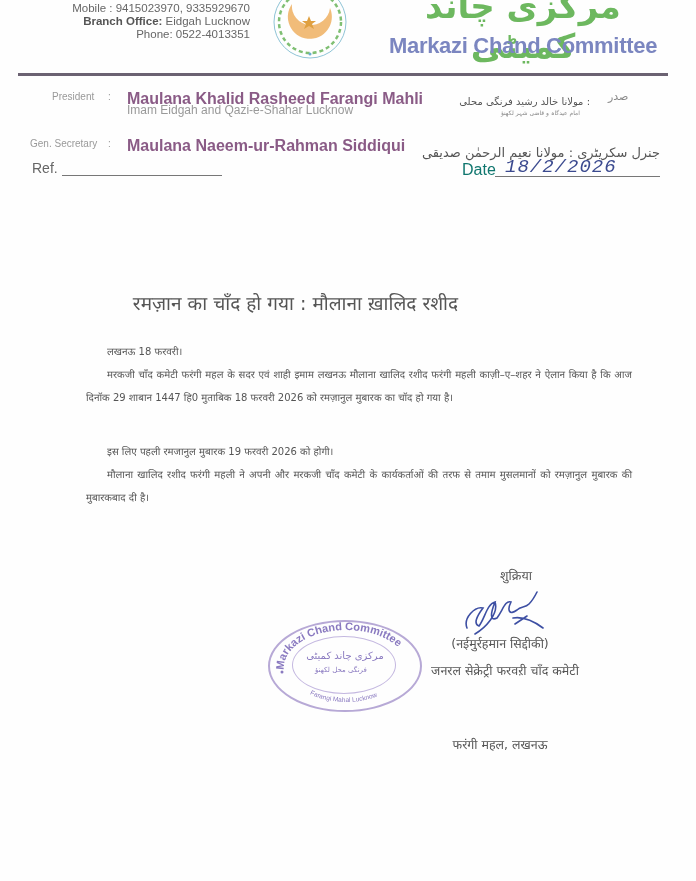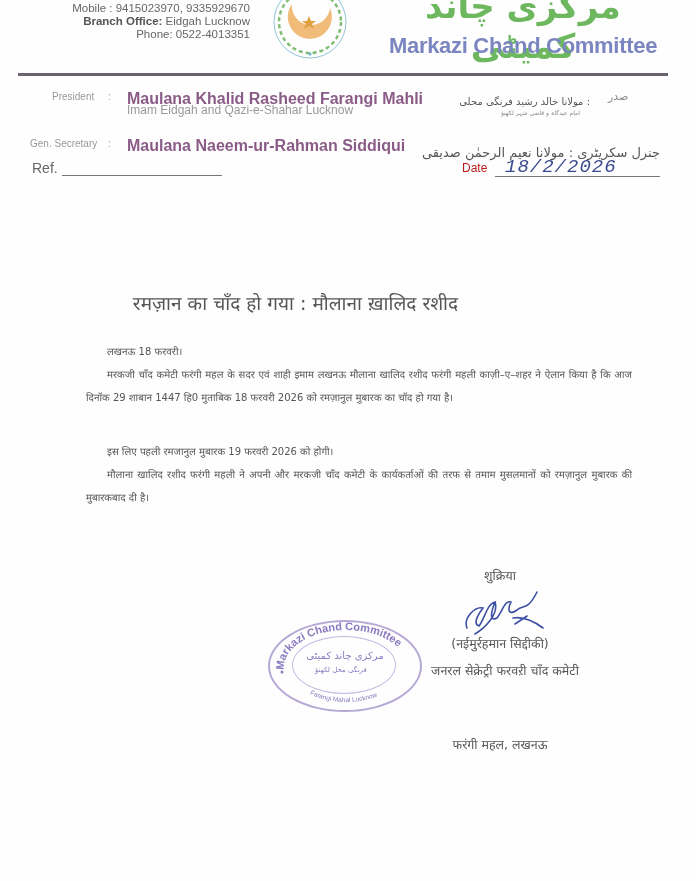--- a/index.html
+++ b/index.html
@@ -62,21 +62,21 @@
 <div class="abs name" style="left:127px;top:137px;">Maulana Naeem-ur-Rahman Siddiqui</div>
 
 <div class="abs" style="left:32px;top:160px;font-size:14px;color:#666;">Ref.</div>
 <div class="abs line" style="left:62px;top:175px;width:160px;"></div>
 
 <div class="abs urdu" style="left:608px;top:90px;font-size:11px;color:#888;">صدر</div>
 <div class="abs urdu" style="left:420px;top:96px;width:170px;text-align:right;font-size:10px;">: مولانا خالد رشید فرنگی محلی</div>
 <div class="abs urdu" style="left:470px;top:109px;width:110px;text-align:right;font-size:6px;color:#888;">امام عیدگاہ و قاضی شہر لکھنؤ</div>
 <div class="abs urdu" style="left:420px;top:125px;width:240px;text-align:right;font-size:13px;margin-top:20px;">جنرل سکریٹری : مولانا نعیم الرحمٰن صدیقی</div>
 
-<div class="abs" style="left:462px;top:161px;font-size:12px;color:#b91c1c;">Date</div>
+<div class="abs" style="left:462px;top:161px;font-size:16px;color:#0f766e;">Date</div>
 <div class="abs line" style="left:495px;top:176px;width:165px;"></div>
 <div class="abs hand" style="left:505px;top:156px;font-size:19px;letter-spacing:1px;">18/2/2026</div>
 
 <div class="abs headline">रमज़ान का चाँद हो गया : मौलाना ख़ालिद रशीद</div>
 
 <div class="abs para indent" style="top:341px;">लखनऊ 18 फरवरी।</div>
 <div class="abs para indent" style="top:364px;">मरकजी चाँद कमेटी फरंगी महल के सदर एवं शाही इमाम लखनऊ मौलाना खालिद रशीद फरंगी महली काज़ी–ए–शहर ने ऐलान किया है कि आज दिनॉक 29 शाबान 1447 हि0 मुताबिक 18 फरवरी 2026 को रमज़ानुल मुबारक का चॉद हो गया है।</div>
 <div class="abs para indent" style="top:441px;">इस लिए पहली रमजानुल मुबारक 19 फरवरी 2026 को होगी।</div>
 <div class="abs para indent" style="top:464px;">मौलाना खालिद रशीद फरंगी महली ने अपनी और मरकजी चाँद कमेटी के कार्यकर्ताओं की तरफ से तमाम मुसलमानों को रमज़ानुल मुबारक की मुबारकबाद दी है।</div>
 
@@ -88,19 +88,19 @@
     </defs>
     <text font-size="11" fill="#8a7ac0" font-family="Liberation Sans, sans-serif" font-weight="bold"><textPath href="#arcTop">Markazi Chand Committee</textPath></text>
     <text font-size="6.5" fill="#8a7ac0" font-family="Liberation Sans, sans-serif"><textPath href="#arcBot">Farangi Mahal Lucknow</textPath></text>
     <circle cx="12" cy="50" r="1.5" fill="#8a7ac0"></circle>
   </svg>
   <div class="stamp-inner"></div>
   <div class="urdu" style="position:absolute;left:35px;top:28px;width:80px;text-align:center;font-size:10px;color:#8a7ac0;">مرکزی چاند کمیٹی</div>
   <div class="urdu" style="position:absolute;left:45px;top:44px;width:60px;text-align:left;font-size:7px;color:#8a7ac0;">فرنگی محل لکھنؤ</div>
 </div>
 
-<div class="abs sign" style="left:440px;top:567px;width:120px;">शुक्रिया</div>
+<div class="abs sign" style="left:456px;top:567px;width:120px;">शुक्रिया</div>
 <svg class="abs" style="left:455px;top:588px;" width="95" height="55" viewBox="0 0 95 55">
   <path d="M12 40 C8 30 20 18 28 20 C22 28 18 36 24 38 C30 30 32 16 40 14 C36 24 34 34 42 30 C48 22 50 12 56 14 C52 22 54 28 62 22 C66 18 70 20 74 16 C78 12 80 8 82 4 M40 14 C44 26 30 40 20 46 M58 30 C70 28 80 34 88 40 M60 36 L72 28" fill="none" stroke="#3d4fa3" stroke-width="1.6" stroke-linecap="round"></path>
 </svg>
 <div class="abs sign" style="left:420px;top:635px;width:160px;">(नईमुर्रहमान सिद्दीकी)</div>
 <div class="abs sign" style="left:385px;top:662px;width:240px;">जनरल सेक्रेट्री फरवऱी चाँद कमेटी</div>
 <div class="abs sign" style="left:420px;top:688px;width:160px;margin-top:48px;">फरंगी महल, लखनऊ</div>
 
 </body></html>

